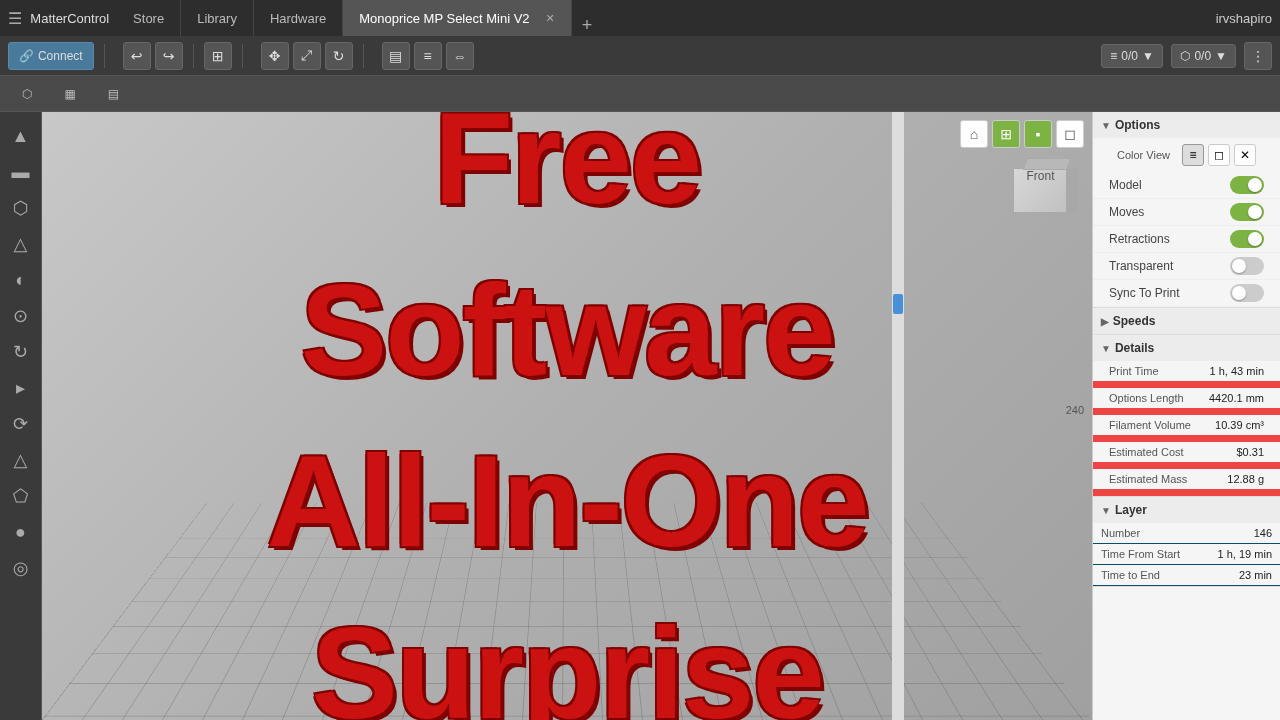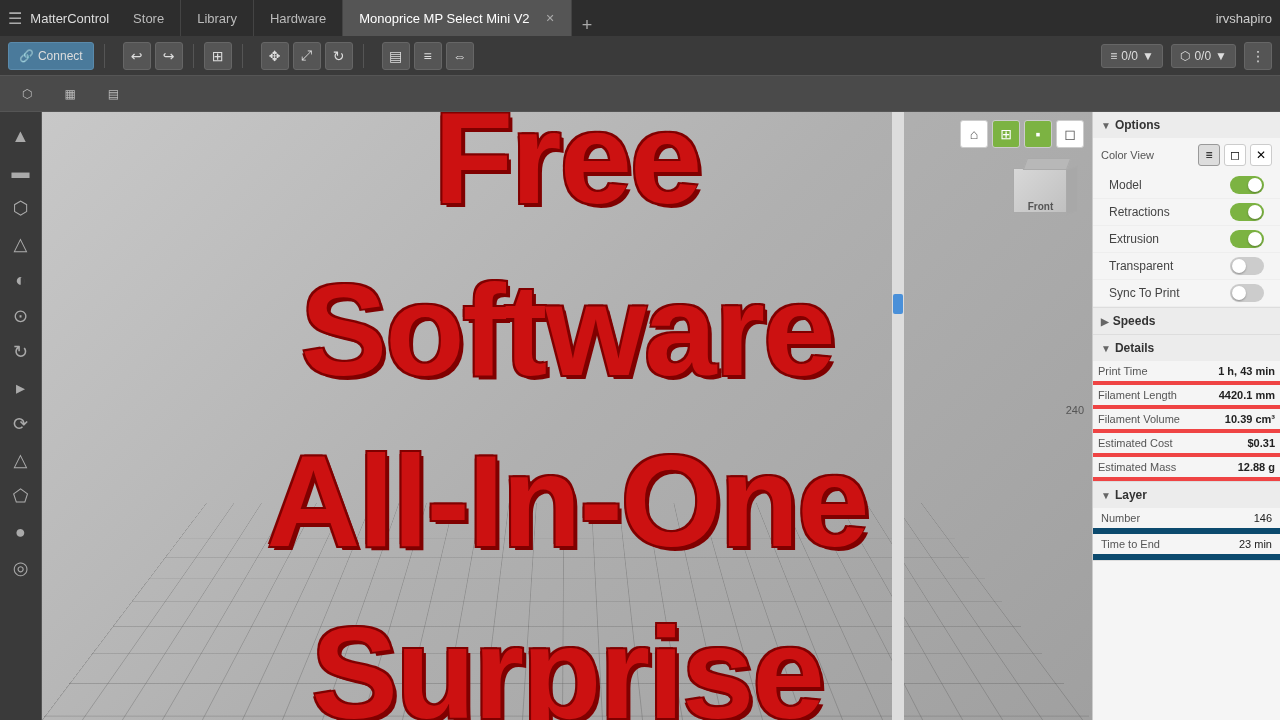--- a/index.html
+++ b/index.html
@@ -125,21 +125,21 @@
     .panel-section { border-bottom: 1px solid #ddd; }
     .panel-section-header {
       display: flex; align-items: center; padding: 6px 8px;
       background: #ececec; cursor: pointer; font-size: 12px; font-weight: 600; color: #333;
       gap: 4px;
     }
     .section-chevron { font-size: 10px; color: #666; }
 
     
     .color-view-row {
-      display: flex; align-items: center; padding: 6px 8px; gap: 6px;
+      display: flex; align-items: center; padding: 6px 24px; gap: 6px;
     }
     .color-view-label { font-size: 11px; color: #555; flex: 1; }
     .color-view-icons { display: flex; gap: 4px; }
     .cv-icon {
       width: 22px; height: 22px; border: 1px solid #ccc; border-radius: 3px;
       display: flex; align-items: center; justify-content: center;
       cursor: pointer; font-size: 12px; background: #fff;
     }
     .cv-icon.active { background: #ddd; border-color: #999; }
 
@@ -154,30 +154,30 @@
     }
     .toggle-knob {
       width: 14px; height: 14px; background: #fff; border-radius: 50%;
       position: absolute; right: 2px; box-shadow: 0 1px 2px rgba(0,0,0,0.3);
     }
     .toggle.off { background: #ccc; }
     .toggle.off .toggle-knob { right: auto; left: 2px; }
 
     
     .detail-row {
-      display: flex; align-items: center; padding: 4px 5px;
-      border-bottom: 4px solid #ef4444;
+      display: flex; align-items: center; padding: 4px 16px;
+      border-bottom: 7px solid #ef4444;
     }
     .detail-label { flex: 1; font-size: 11px; color: #555; }
-    .detail-value { font-size: 11px; color: #222; font-weight: 700; text-align: right; }
+    .detail-value { font-size: 11px; color: #222; font-weight: 400; text-align: right; }
 
     
     .layer-row {
       display: flex; align-items: center; padding: 4px 8px;
-      border-bottom: 6px solid #0c4a6e;
+      border-bottom: 1px solid #0c4a6e;
     }
     .layer-label { flex: 1; font-size: 11px; color: #555; }
     .layer-value { font-size: 11px; color: #222; font-weight: 500; text-align: right; }
 
     
     .right-panel::-webkit-scrollbar { width: 6px; }
     .right-panel::-webkit-scrollbar-track { background: #f0f0f0; }
     .right-panel::-webkit-scrollbar-thumb { background: #bbb; border-radius: 3px; }
 
     
@@ -304,21 +304,21 @@
     <div class="viewport-toolbar">
       <div class="vp-btn">⌂</div>
       <div class="vp-btn active">⊞</div>
       <div class="vp-btn active">▪</div>
       <div class="vp-btn">◻</div>
     </div>
 
     <div style="position:absolute; top: 44px; right: 12px; width: 75px; height: 75px;">
       <div style="position:relative; width:75px; height:75px;">
 
-        <div style="position:absolute; top:12px; left:8px; width:55px; height:45px; background:linear-gradient(135deg,#d8d8d8,#c0c0c0); border:1px solid #aaa; display:flex; align-items:flex-end; justify-content:center; font-size:10px; color:#555; font-weight:bold;">
+        <div style="position:absolute; top:12px; left:8px; width:55px; height:45px; background:linear-gradient(135deg,#d8d8d8,#c0c0c0); border:1px solid #aaa; display:flex; align-items:flex-start; justify-content:center; font-size:12px; color:#555; font-weight:normal;">
           <span>Front</span>
         </div>
         <div style="position:absolute; top:2px; left:20px; width:44px; height:12px; background:#b8b8b8; border:1px solid #aaa; transform:skewX(-20deg);"></div>
         <div style="position:absolute; top:12px; right:2px; width:12px; height:45px; background:#a8a8a8; border:1px solid #aaa; transform:skewY(-20deg);"></div>
       </div>
     </div>
 
     <div class="layer-number">240</div>
 
     <div class="layer-slider">
@@ -341,27 +341,27 @@
           <div class="cv-icon">✕</div>
         </div>
       </div>
       <div class="toggle-row">
         <span class="toggle-label">Model</span>
         <div class="toggle">
             <div class="toggle-knob"></div>
           </div>
       </div>
       <div class="toggle-row">
-        <span class="toggle-label">Retractions</span>
+        <span class="toggle-label">Moves</span>
         <div class="toggle">
             <div class="toggle-knob"></div>
           </div>
       </div>
       <div class="toggle-row">
-        <span class="toggle-label">Extrusion</span>
+        <span class="toggle-label">Retractions</span>
         <div class="toggle">
             <div class="toggle-knob"></div>
           </div>
       </div>
       <div class="toggle-row">
         <span class="toggle-label">Transparent</span>
         <div class="toggle off">
             <div class="toggle-knob"></div>
           </div>
       </div>
@@ -383,21 +383,21 @@
     <div class="panel-section">
       <div class="panel-section-header">
         <span class="section-chevron">▼</span>
         <span>Details</span>
       </div>
       <div class="detail-row">
         <span class="detail-label">Print Time</span>
         <span class="detail-value">1 h, 43 min</span>
       </div>
       <div class="detail-row">
-        <span class="detail-label">Filament Length</span>
+        <span class="detail-label">Options Length</span>
         <span class="detail-value">4420.1 mm</span>
       </div>
       <div class="detail-row">
         <span class="detail-label">Filament Volume</span>
         <span class="detail-value">10.39 cm³</span>
       </div>
       <div class="detail-row">
         <span class="detail-label">Estimated Cost</span>
         <span class="detail-value">$0.31</span>
       </div>
@@ -410,19 +410,23 @@
     <div class="panel-section">
       <div class="panel-section-header">
         <span class="section-chevron">▼</span>
         <span>Layer</span>
       </div>
       <div class="layer-row">
         <span class="layer-label">Number</span>
         <span class="layer-value">146</span>
       </div>
       <div class="layer-row">
+        <span class="layer-label">Time From Start</span>
+        <span class="layer-value">1 h, 19 min</span>
+      </div>
+      <div class="layer-row">
         <span class="layer-label">Time to End</span>
         <span class="layer-value">23 min</span>
       </div>
     </div>
 
   </div>
 </div>
 
 </body></html>

